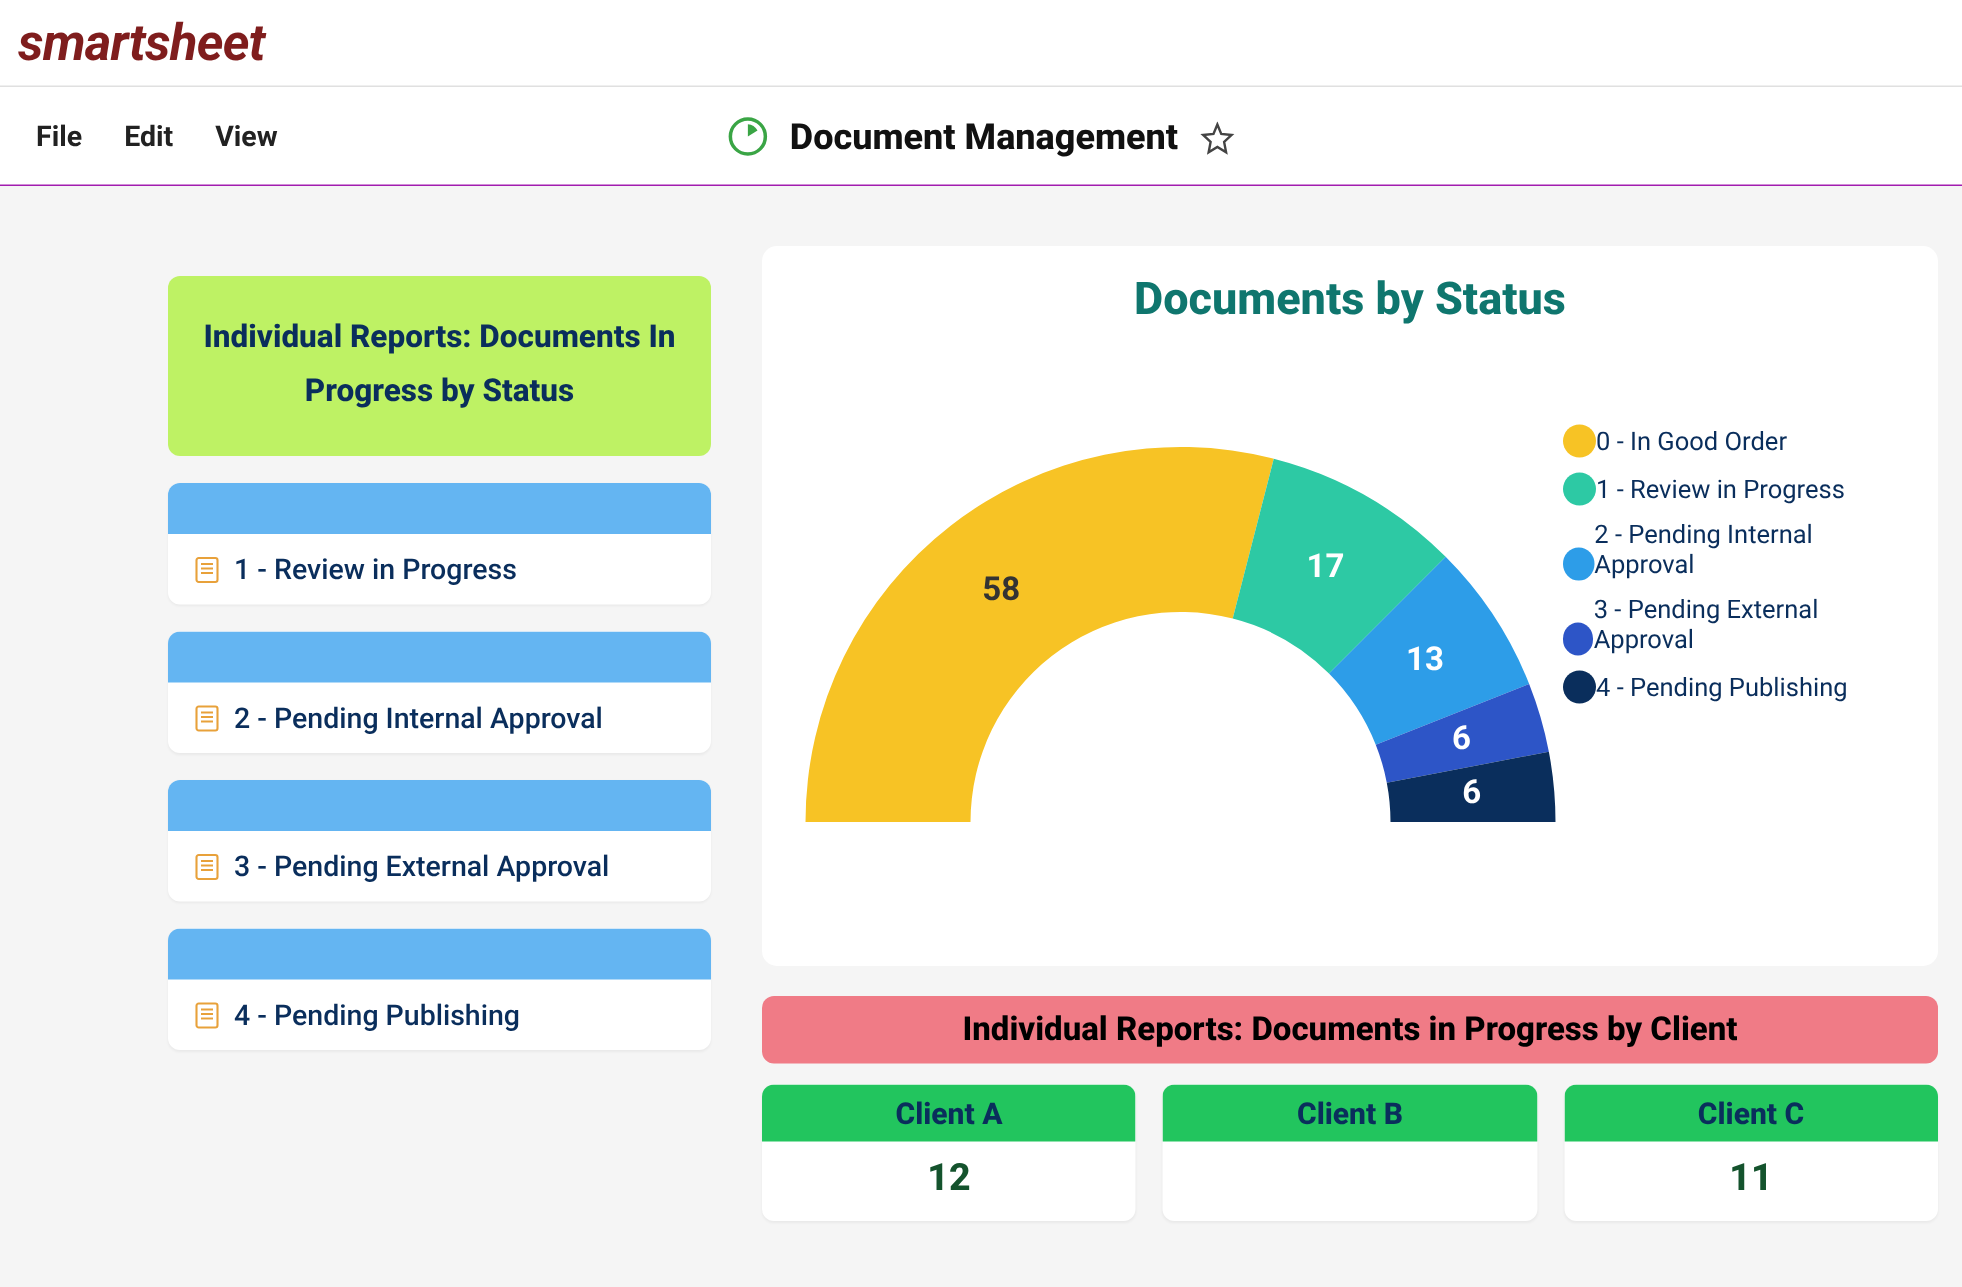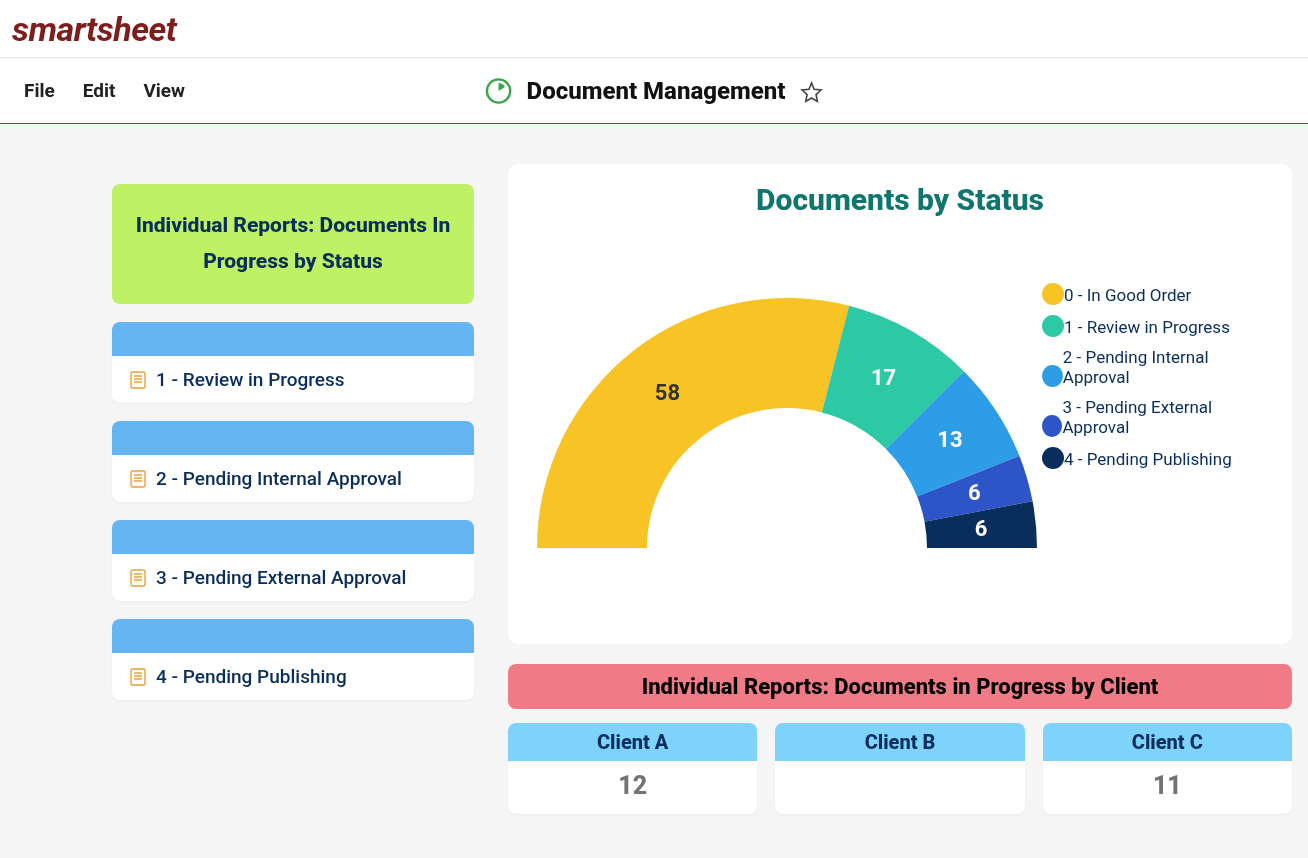--- a/index.html
+++ b/index.html
@@ -146,33 +146,33 @@
   }
   .client-row { display: flex; gap: 18px; margin-top: 14px; }
   .client-card {
     flex: 1;
     background: #fff;
     border-radius: 8px;
     overflow: hidden;
     box-shadow: 0 1px 2px rgba(0,0,0,0.05);
   }
   .client-card .head {
-    background: #7dd3fc;
+    background: #22c55e;
     padding: 7px 0;
     text-align: center;
     font-size: 20px;
     font-weight: 800;
     color: #0a2e5c;
   }
   .client-card .val {
     padding: 10px 0 14px 0;
     text-align: center;
     font-size: 25px;
     font-weight: 800;
-    color: #737373;
+    color: #14532d;
   }
 </style>
 </head>
 <body>
 
 <div class="topbar">
   <div class="logo">smartsheet</div>
 </div>
 
 <div class="menubar">

